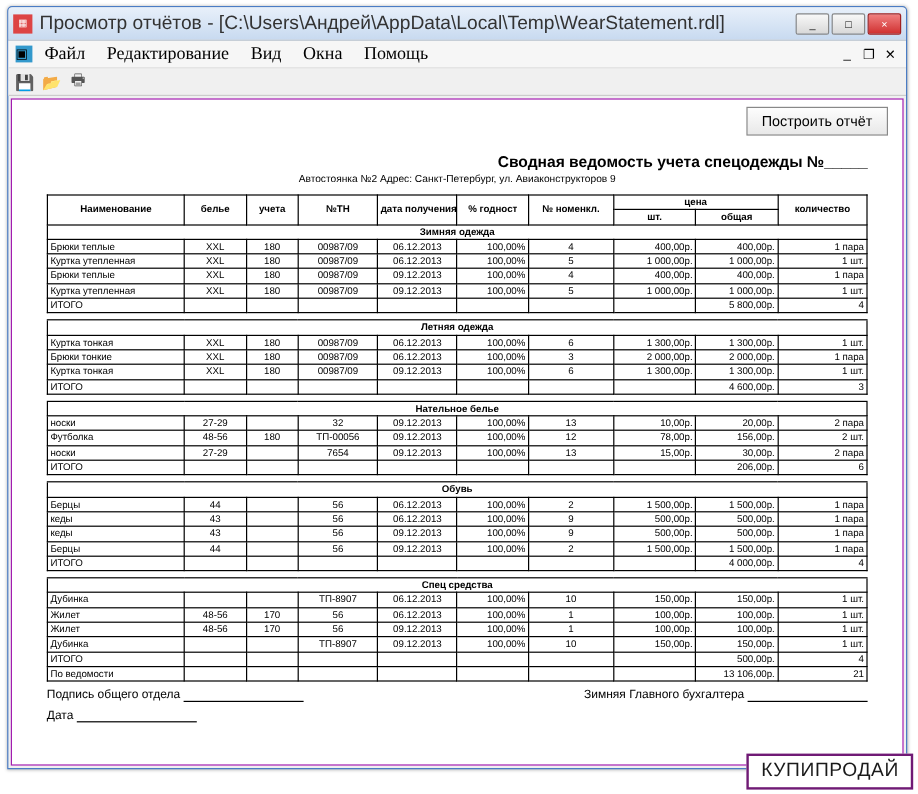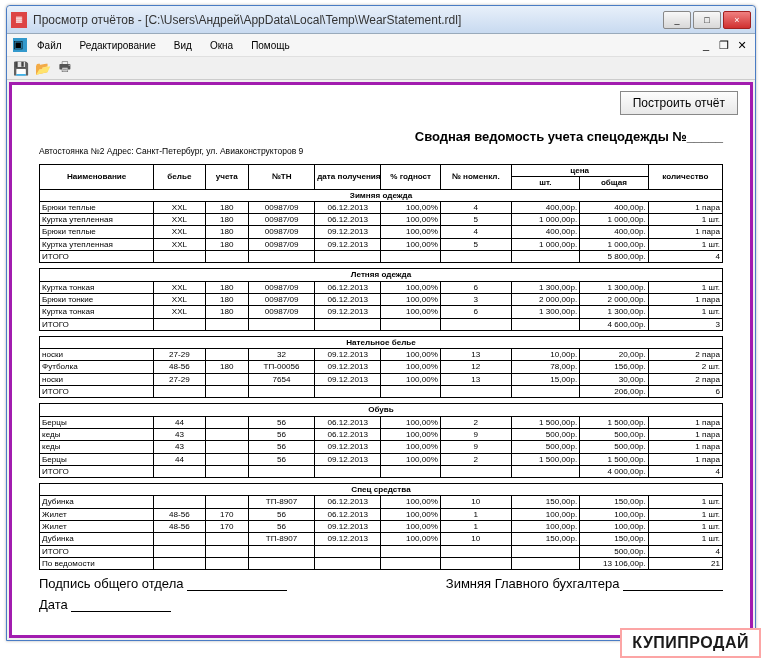--- a/index.html
+++ b/index.html
@@ -1,55 +1,55 @@
 <!DOCTYPE html>
 <html><head>
 <meta charset="utf-8">
 <style>
 * { box-sizing: border-box; margin: 0; padding: 0; }
 body { font-family: Tahoma, Arial, sans-serif; font-size: 11px; background: #fff; position: relative; width: 765px; height: 662px; overflow: hidden; }
 
 .window { position: absolute; left: 6px; top: 5px; width: 750px; height: 636px; border: 1px solid #4a7cc4; border-radius: 4px 4px 0 0; background: #f0f0f0; box-shadow: 0 0 3px rgba(0,0,0,0.3); }
 .titlebar { height: 28px; background: linear-gradient(#e8f0fa, #c8daf0); border-bottom: 1px solid #9ab; display: flex; align-items: center; padding: 0 4px; border-radius: 4px 4px 0 0; }
 .titlebar .app-icon { width: 16px; height: 16px; background: #d44; margin-right: 6px; display: inline-flex; align-items: center; justify-content: center; font-size: 8px; color: #fff; }
-.titlebar .title-text { flex: 1; font-size: 12px; color: #333; }
+.titlebar .title-text { flex: 1; font-size: 16px; color: #333; }
 .win-btns { display: flex; gap: 2px; }
 .win-btn { width: 28px; height: 18px; border: 1px solid #888; border-radius: 2px; background: linear-gradient(#f8f8f8,#d8d8d8); display: flex; align-items: center; justify-content: center; font-size: 9px; cursor: pointer; }
 .win-btn.close { background: linear-gradient(#f08080,#d03030); color: #fff; border-color: #a02020; }
 
 .menubar { height: 22px; background: #f6f6f6; display: flex; align-items: center; padding: 0 6px; gap: 2px; }
-.menu-item { padding: 2px 8px; font-size: 10px; cursor: pointer; }
+.menu-item { padding: 2px 8px; font-size: 15px; cursor: pointer; font-family: Liberation Serif, serif; }
 .mdi-btns { margin-left: auto; display: flex; gap: 4px; font-size: 11px; }
 .mdi-btn { width: 14px; height: 14px; display: inline-flex; align-items: center; justify-content: center; cursor: pointer; }
 
 .toolbar { height: 24px; background: #f0f0f0; border-top: 1px solid #e0e0e0; border-bottom: 1px solid #ccc; display: flex; align-items: center; padding: 0 6px; gap: 6px; }
 .tb-icon { width: 16px; height: 16px; display: inline-flex; align-items: center; justify-content: center; font-size: 13px; cursor: pointer; }
 
-.client { position: absolute; top: 76px; left: 2px; right: 2px; bottom: 2px; background: #fff; border: 3px solid #a21caf; }
+.client { position: absolute; top: 76px; left: 2px; right: 2px; bottom: 2px; background: #fff; border: 1px solid #a21caf; }
 .actions { text-align: right; padding: 6px 12px; }
 .build-btn { padding: 4px 12px; font-size: 12px; border: 1px solid #888; background: linear-gradient(#fdfdfd,#e8e8e8); cursor: pointer; }
 
 .paper-wrap { position: absolute; top: 38px; left: 10px; right: 10px; bottom: 6px; overflow: auto; background: #fff; }
 .paper { margin: 0 auto; width: 700px; background: #fff; padding: 6px 8px 10px; font-size: 9px; }
 .rpt-title { text-align: right; font-weight: bold; font-size: 13px; margin-bottom: 2px; }
-.rpt-sub { font-size: 8.5px; margin-bottom: 8px; }
+.rpt-sub { text-align: center; font-size: 8.5px; margin-bottom: 8px; }
 
 table.rt { border-collapse: collapse; width: 100%; font-size: 8.1px; table-layout: fixed; }
 table.rt th, table.rt td { border: 1px solid #000; padding: 1px 2px; line-height: 1.15; overflow: hidden; white-space: nowrap; }
 table.rt th { font-weight: bold; text-align: center; }
 table.rt td { text-align: left; }
 table.rt td.r { text-align: right; }
 table.rt td.c { text-align: center; }
 table.rt tr.grp td { text-align: center; font-weight: bold; }
 table.rt tr.spacer td { border-left: none; border-right: none; height: 6px; }
 
-.sig-row { display: flex; justify-content: space-between; margin-top: 6px; font-size: 13px; }
+.sig-row { display: flex; justify-content: space-between; margin-top: 6px; font-size: 10px; }
 .sig-line { border-bottom: 1px solid #000; display: inline-block; min-width: 100px; height: 10px; vertical-align: bottom; }
 
-.watermark { position: absolute; right: 4px; bottom: 4px; background: #fff; border: 2px solid #fca5a5; padding: 4px 10px; font-size: 16px; font-weight: bold; color: #1a1a1a; letter-spacing: 0.5px; }
+.watermark { position: absolute; right: 4px; bottom: 4px; background: #fff; border: 2px solid #701a75; padding: 4px 10px; font-size: 16px; font-weight: normal; color: #1a1a1a; letter-spacing: 0.5px; }
 </style>
 </head>
 <body>
 
 <div class="window">
   <div class="titlebar">
     <span class="app-icon">▦</span>
     <span class="title-text">Просмотр отчётов - [C:\Users\Андрей\AppData\Local\Temp\WearStatement.rdl]</span>
     <div class="win-btns">
       <div class="win-btn">

